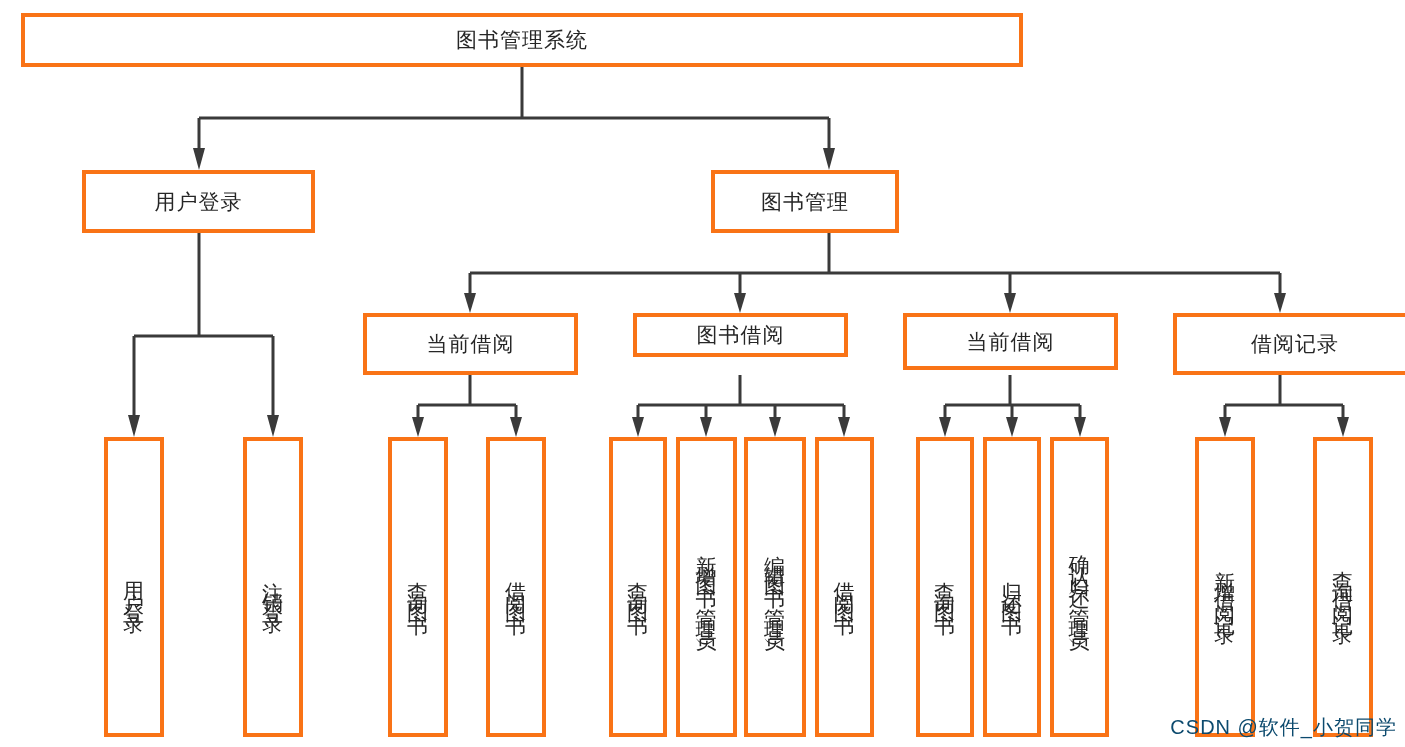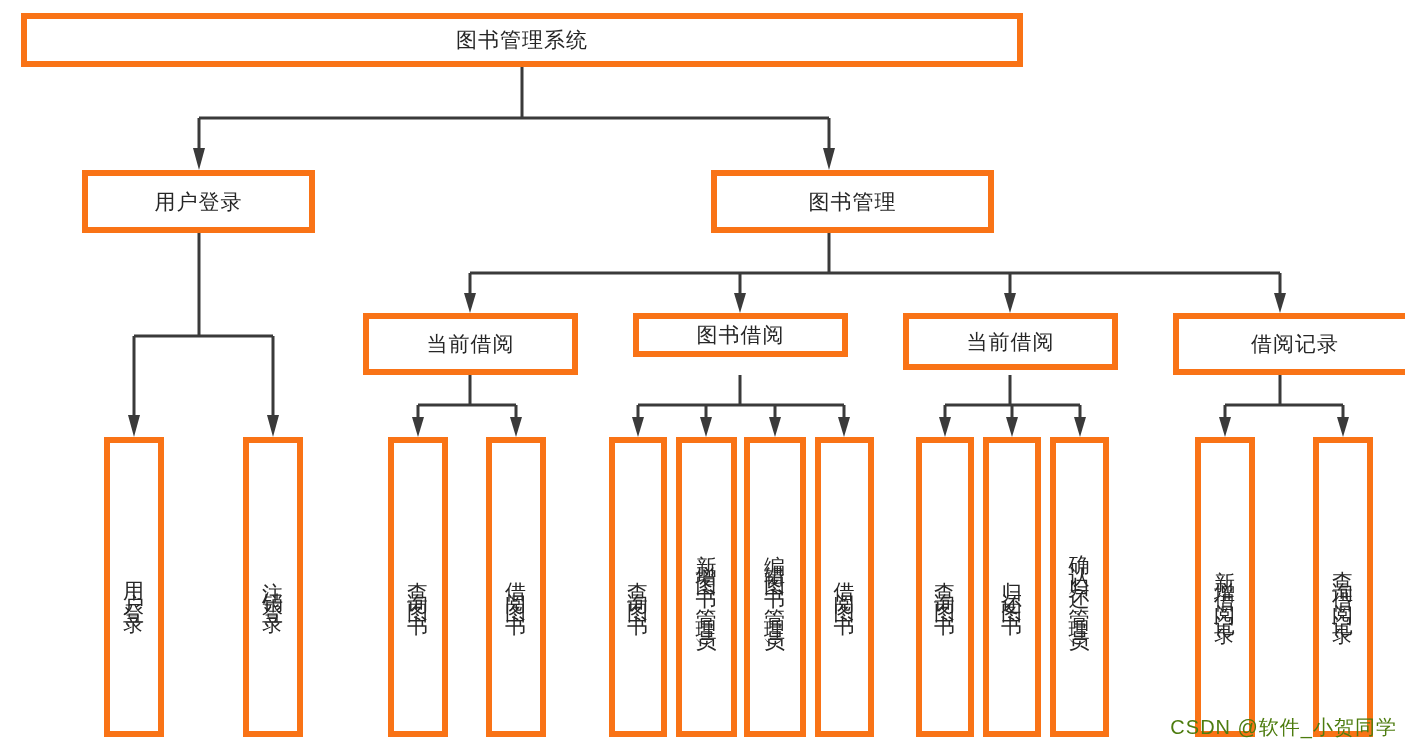--- a/index.html
+++ b/index.html
@@ -3,31 +3,31 @@
 <meta charset="utf-8">
 <style>
   html,body{margin:0;padding:0;background:#ffffff;}
   .stage{
     position:relative;width:1405px;height:747px;background:#ffffff;overflow:hidden;
     font-family:"Liberation Sans","DejaVu Sans",sans-serif;color:#262626;
   }
   .connectors{position:absolute;left:0;top:0;z-index:1;}
   .node{
     position:absolute;box-sizing:border-box;background:#ffffff;
-    border:6px solid #f97316;display:flex;align-items:center;justify-content:center;
+    border:4px solid #f97316;display:flex;align-items:center;justify-content:center;
     z-index:2;font-size:21px;color:#262626;
   }
   .node .lbl{white-space:nowrap;letter-spacing:1px;}
   .leaf .lbl{
     writing-mode:vertical-rl;text-orientation:mixed;
     letter-spacing:0.52em;white-space:normal;line-height:1;
   }
   .watermark{
     position:absolute;right:8px;bottom:6px;z-index:10;
-    font-size:20px;color:#4d7c0f;letter-spacing:1px;white-space:nowrap;
+    font-size:20px;color:#0c4a6e;letter-spacing:1px;white-space:nowrap;
   }
 </style>
 </head>
 <body>
 
 <div class="stage">
 
   <svg class="connectors" width="1405" height="747" viewBox="0 0 1405 747">
     <g stroke="#3a3a3a" stroke-width="3" fill="none">
 
@@ -75,21 +75,21 @@
     </g>
   </svg>
 
   <div class="node" style="left:21px;top:13px;width:1002px;height:54px">
     <span class="lbl">图书管理系统</span>
   </div>
 
   <div class="node" style="left:82px;top:170px;width:233px;height:63px">
     <span class="lbl">用户登录</span>
   </div>
-  <div class="node" style="left:711px;top:170px;width:283px;height:63px">
+  <div class="node" style="left:711px;top:170px;width:188px;height:63px">
     <span class="lbl">图书管理</span>
   </div>
 
   <div class="node" style="left:363px;top:313px;width:215px;height:62px">
     <span class="lbl">当前借阅</span>
   </div>
   <div class="node" style="left:633px;top:313px;width:215px;height:44px">
     <span class="lbl">图书借阅</span>
   </div>
   <div class="node" style="left:903px;top:313px;width:215px;height:57px">

